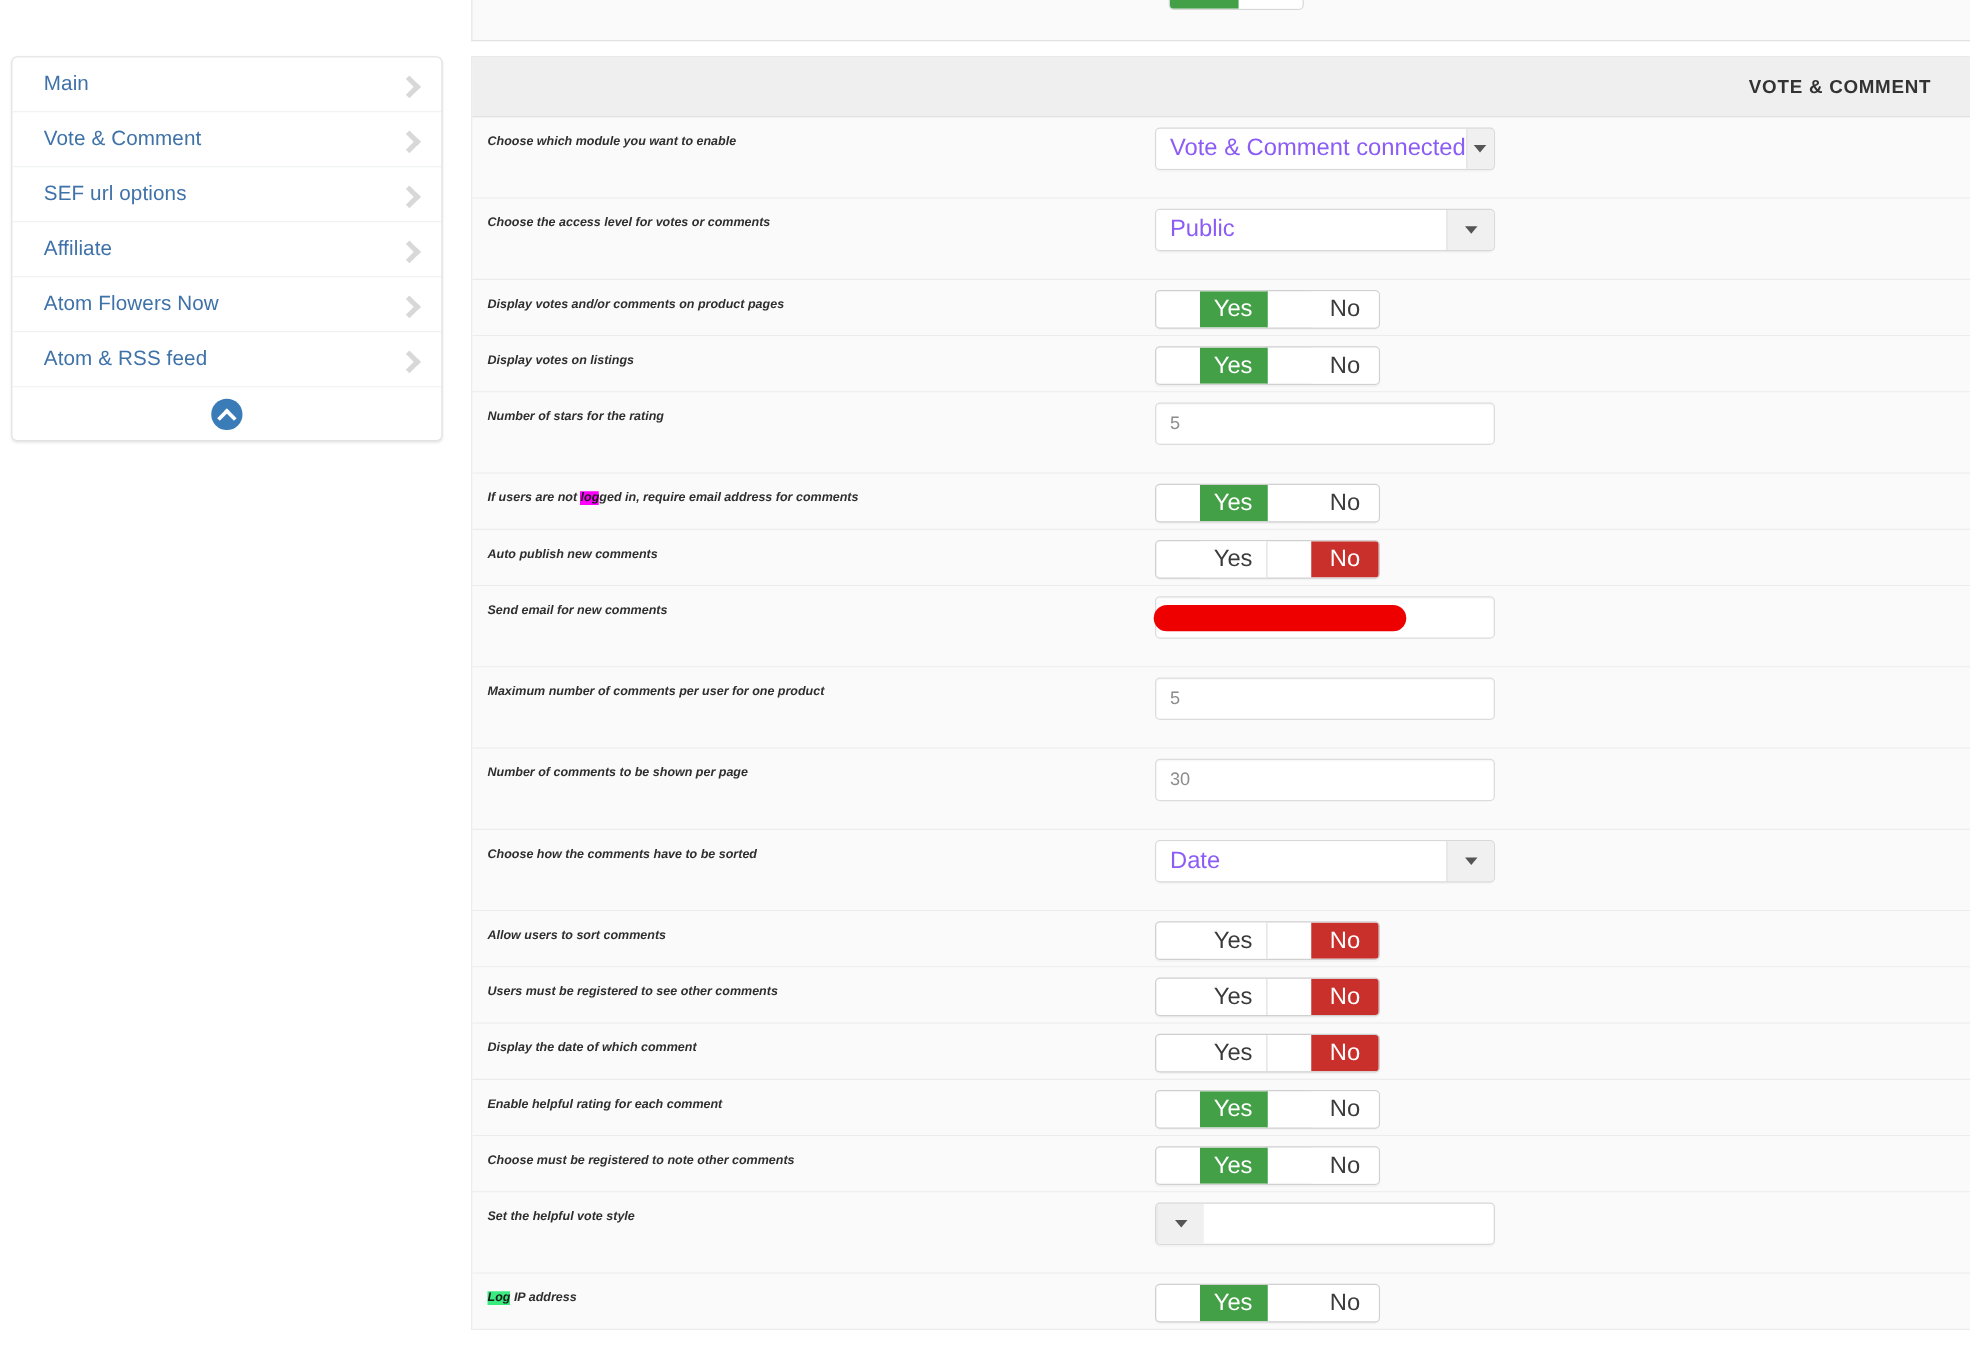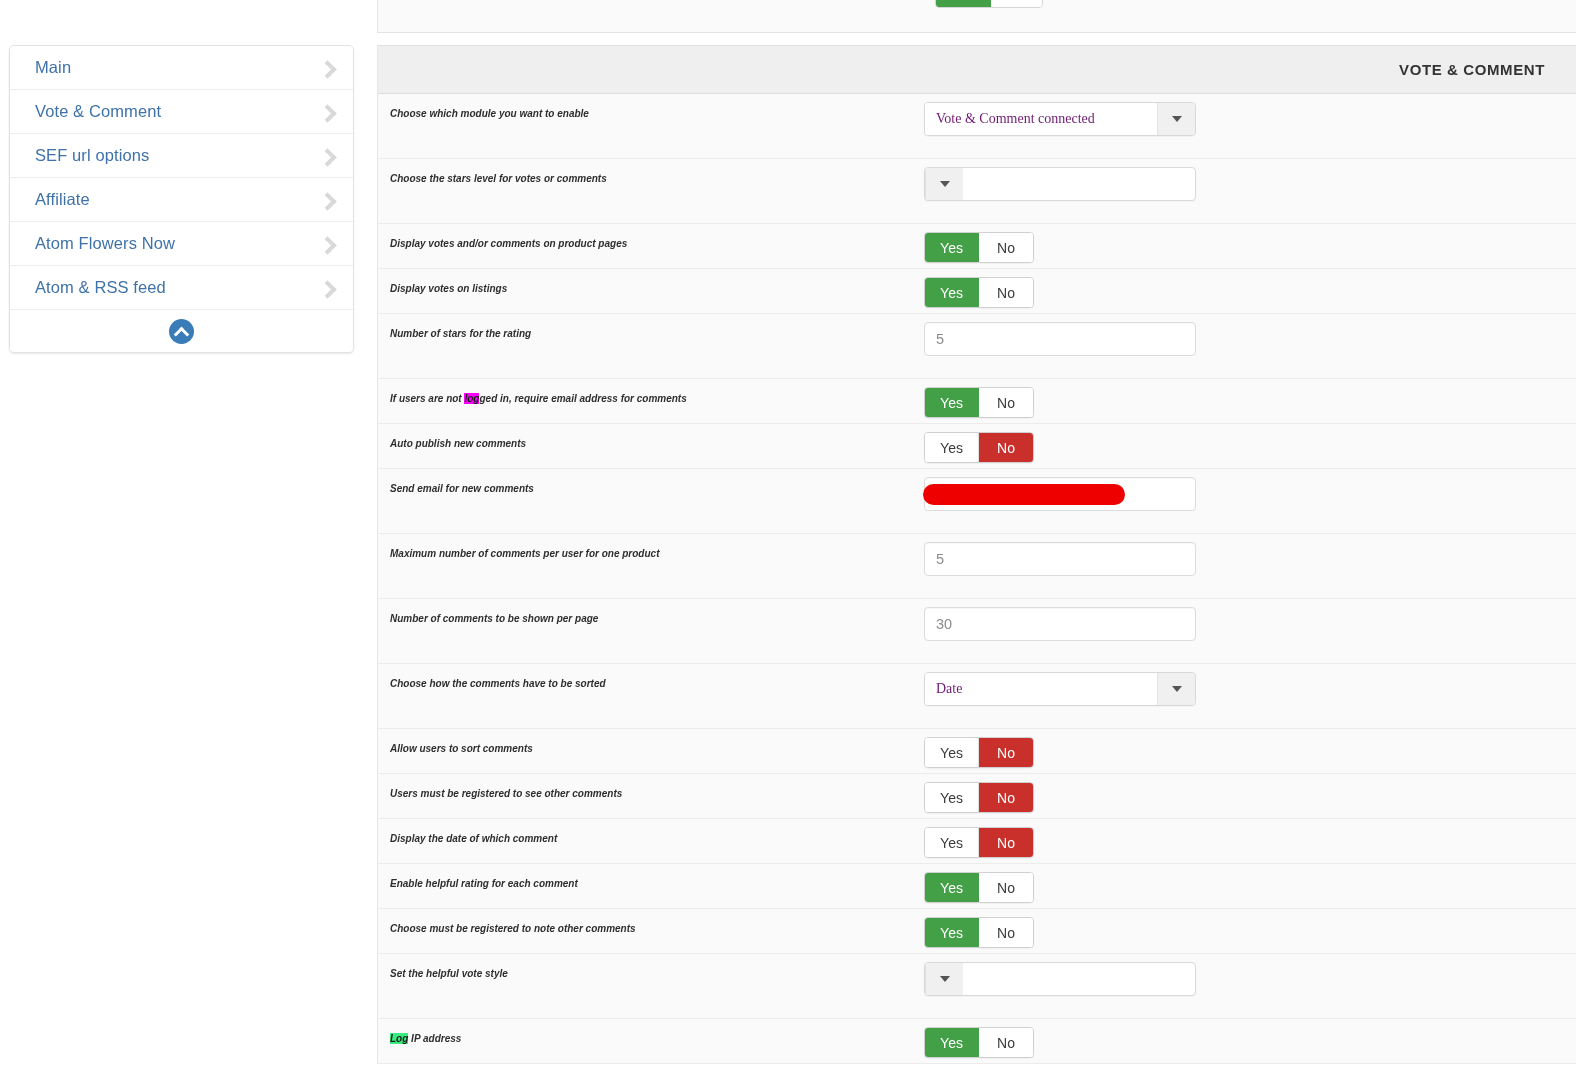--- a/index.html
+++ b/index.html
@@ -144,49 +144,49 @@
     border-radius: 4px;
     overflow: hidden;
     height: 31px;
     background: #fff;
     box-shadow: 0 1px 1px rgba(0,0,0,0.04);
     cursor: pointer;
   }
   .toggle .seg {
     width: 54px;
     display: flex; align-items: center; justify-content: center;
-    font-size: 14px;
+    font-size: 19px;
     color: #3b3b3b;
     background: #fff;
     border-right: 1px solid #e0e0e0;
+    margin-left: 35px;
   }
   .toggle .seg:last-child { border-right: none; }
   .toggle .seg.on-yes { background: #43a047; color: #fff; border-right-color: #43a047; }
   .toggle .seg.on-no  { background: #c9302c; color: #fff; }
 
   
   .select {
     display: inline-flex;
     width: 272px; height: 34px;
     border: 1px solid #d8d8d8;
     border-radius: 4px;
     background: #fff;
     overflow: hidden;
     box-shadow: 0 1px 1px rgba(0,0,0,0.03);
     cursor: pointer;
   }
   .select-value {
     flex: 1;
     display: flex; align-items: center;
     padding-left: 11px;
-    font-size: 14px;
-    color: #701a75;
+    font-size: 19px;
+    color: #8b5cf6;
     background: #fff;
     white-space: nowrap;
-    font-family: Liberation Serif, serif;
   }
   .select-arrow {
     width: 38px;
     background: #f0f0f0;
     border-left: 1px solid #e2e2e2;
     display: flex; align-items: center; justify-content: center;
   }
   .caret-down {
     width: 0; height: 0;
     border-left: 5px solid transparent;
@@ -269,22 +269,23 @@
           <div class="row tall">
             <div class="row-label">Choose which module you want to enable</div>
             <div class="row-ctl"><div class="select">
                 <div class="select-value">Vote &amp; Comment connected</div>
                 <div class="select-arrow">
                   <span class="caret-down"></span>
                 </div>
               </div></div>
           </div>
           <div class="row tall">
-            <div class="row-label">Choose the stars level for votes or comments</div>
+            <div class="row-label">Choose the access level for votes or comments</div>
             <div class="row-ctl"><div class="select">
+                <div class="select-value">Public</div>
                 <div class="select-arrow">
                   <span class="caret-down"></span>
                 </div>
               </div></div>
           </div>
           <div class="row">
             <div class="row-label">Display votes and/or comments on product pages</div>
             <div class="row-ctl"><div class="toggle">
                 <div class="seg on-yes">Yes</div>
                 <div class="seg">No</div>

